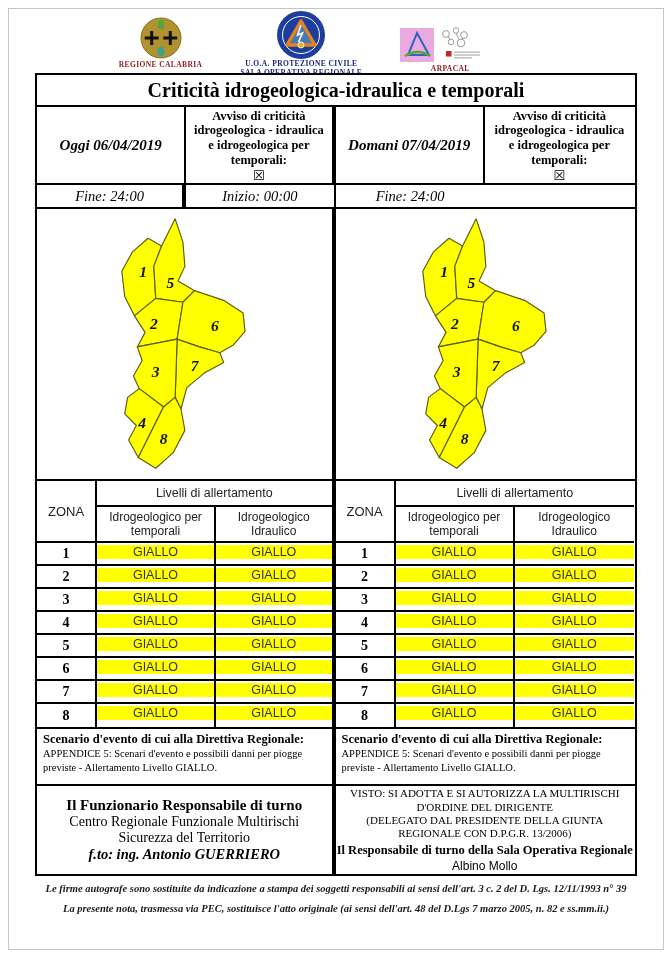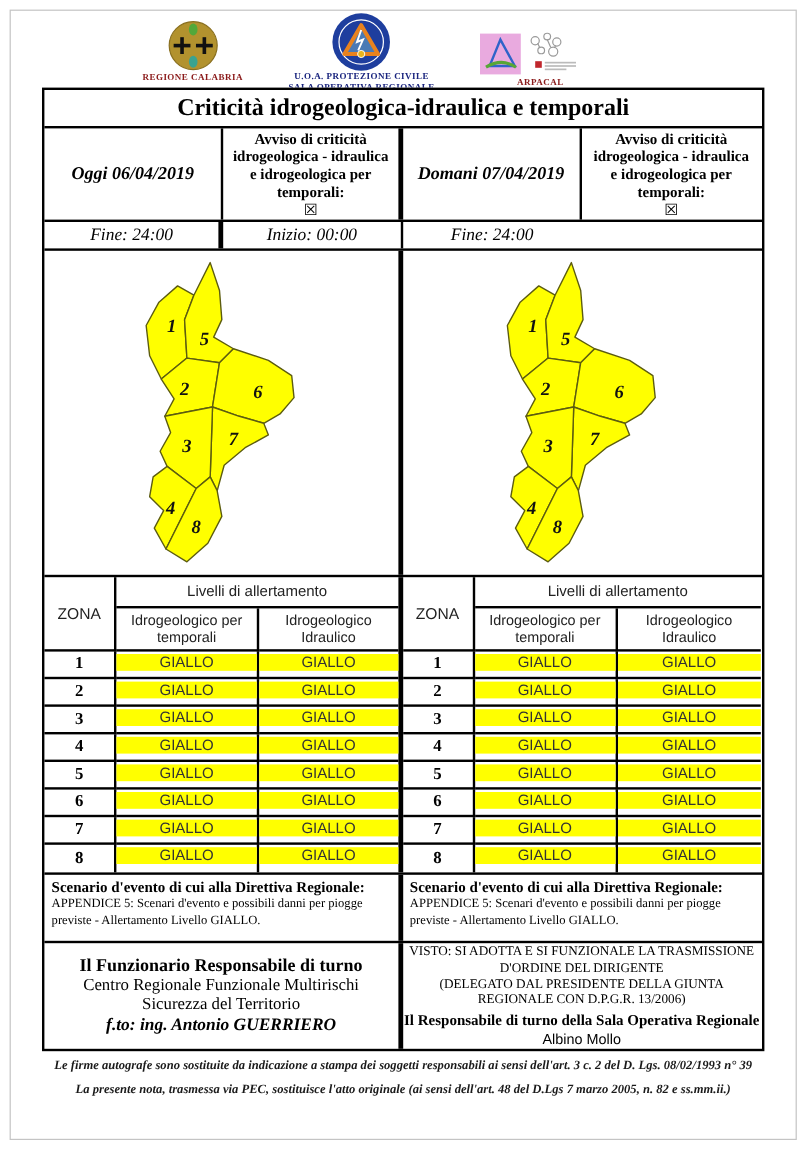--- a/index.html
+++ b/index.html
@@ -348,27 +348,27 @@
   </div>
 
   <div class="row sig-row">
     <div class="cell mid">
       <div class="sig-l1">Il Funzionario Responsabile di turno</div>
       <div class="sig-l2">Centro Regionale Funzionale Multirischi</div>
       <div class="sig-l2">Sicurezza del Territorio</div>
       <div class="sig-l4">f.to: ing. Antonio GUERRIERO</div>
     </div>
     <div class="cell">
-      <div class="visto">VISTO: SI ADOTTA E SI FUNZIONALE LA TRASMISSIONE</div>
+      <div class="visto">VISTO: SI ADOTTA E SI AUTORIZZA LA MULTIRISCHI</div>
       <div class="visto">D'ORDINE DEL DIRIGENTE</div>
       <div class="visto">(DELEGATO DAL PRESIDENTE DELLA GIUNTA</div>
       <div class="visto">REGIONALE CON D.P.G.R. 13/2006)</div>
       <div class="resp">Il Responsabile di turno della Sala Operativa Regionale</div>
       <div class="sig-name">Albino Mollo</div>
     </div>
   </div>
 
 </div>
 
 <div class="footer">
-  <div>Le firme autografe sono sostituite da indicazione a stampa dei soggetti responsabili ai sensi dell'art. 3 c. 2 del D. Lgs. 08/02/1993 n° 39</div>
+  <div>Le firme autografe sono sostituite da indicazione a stampa dei soggetti responsabili ai sensi dell'art. 3 c. 2 del D. Lgs. 12/11/1993 n° 39</div>
   <div>La presente nota, trasmessa via PEC, sostituisce l'atto originale (ai sensi dell'art. 48 del D.Lgs 7 marzo 2005, n. 82 e ss.mm.ii.)</div>
 </div>
 
 </body></html>

